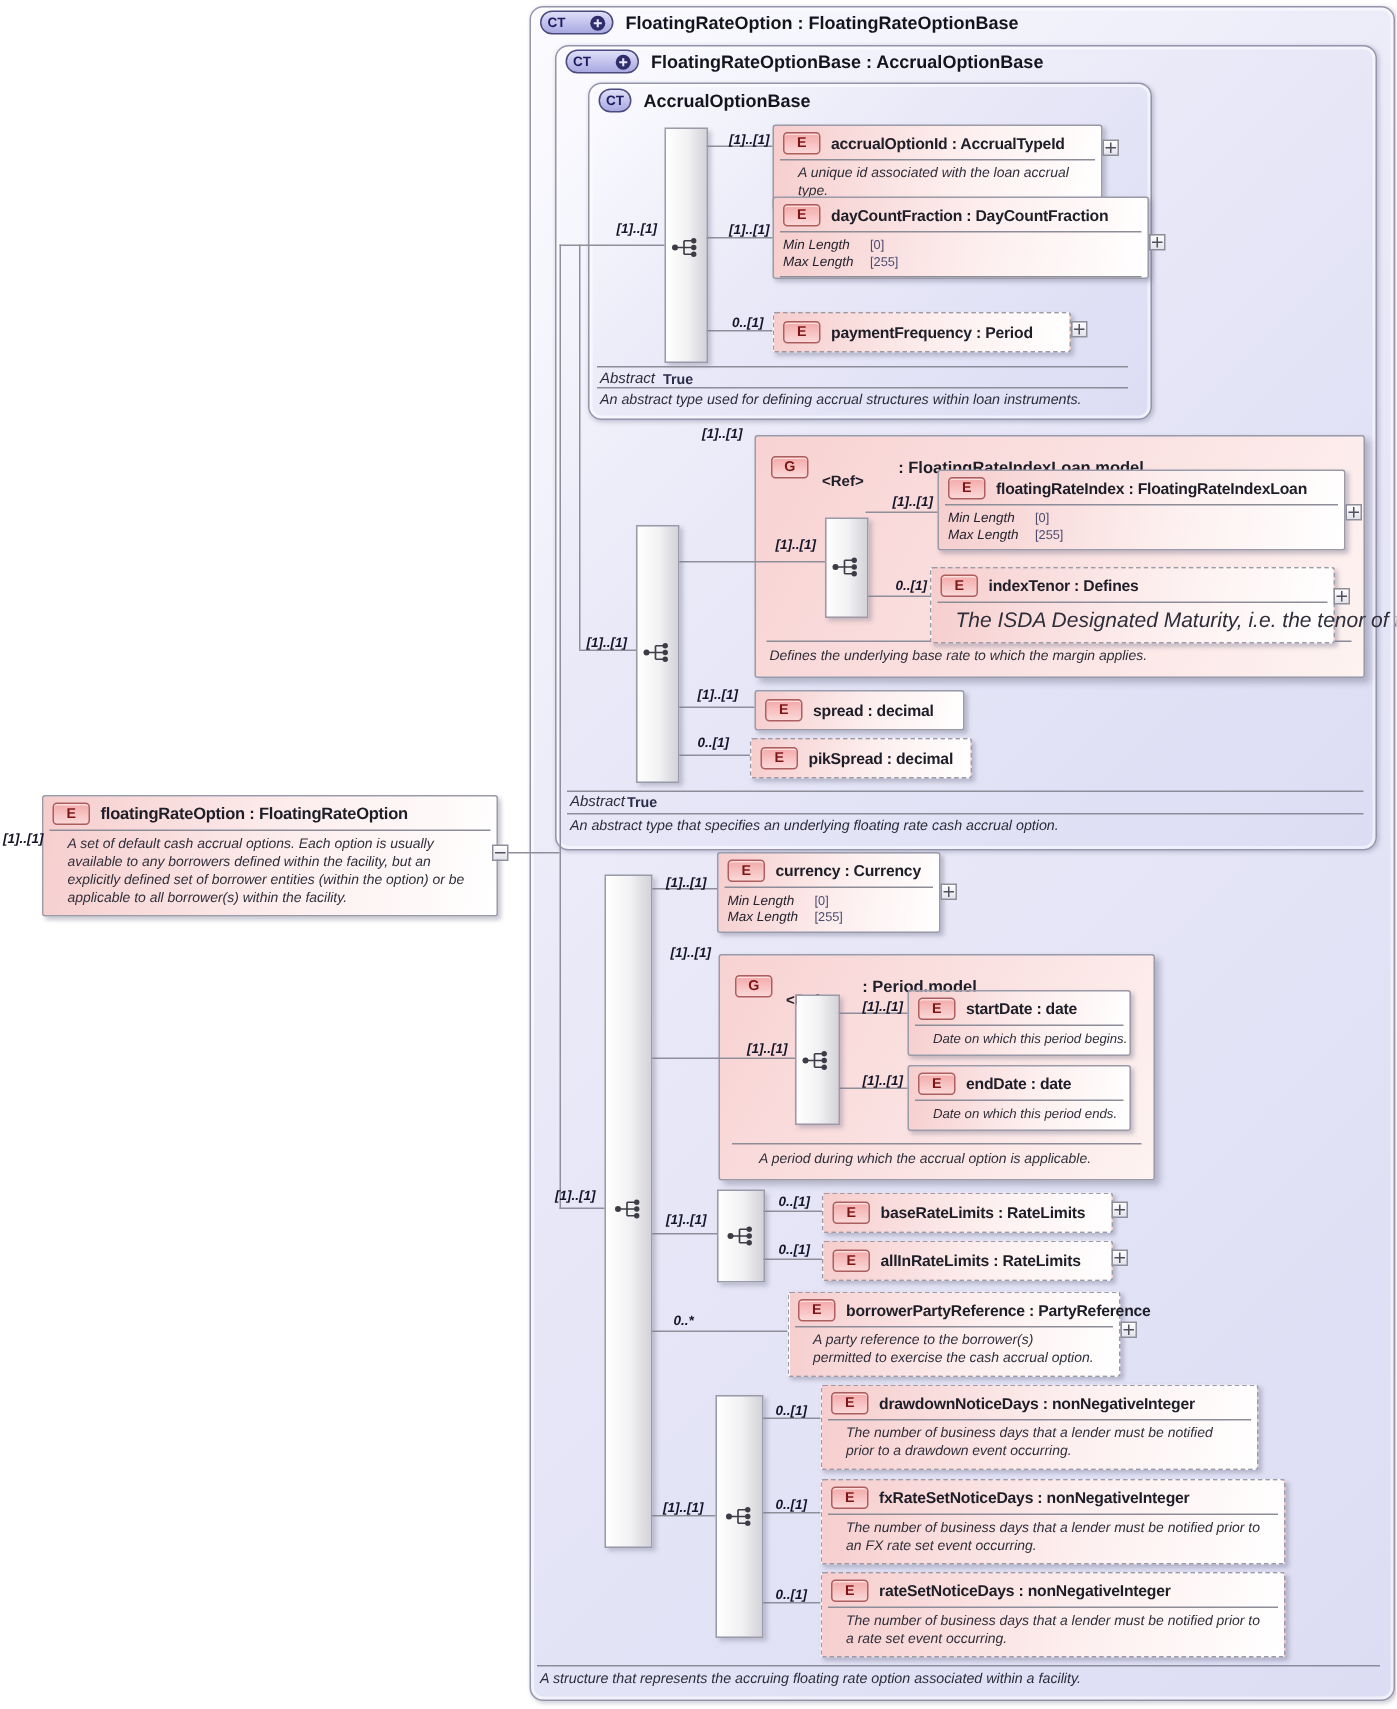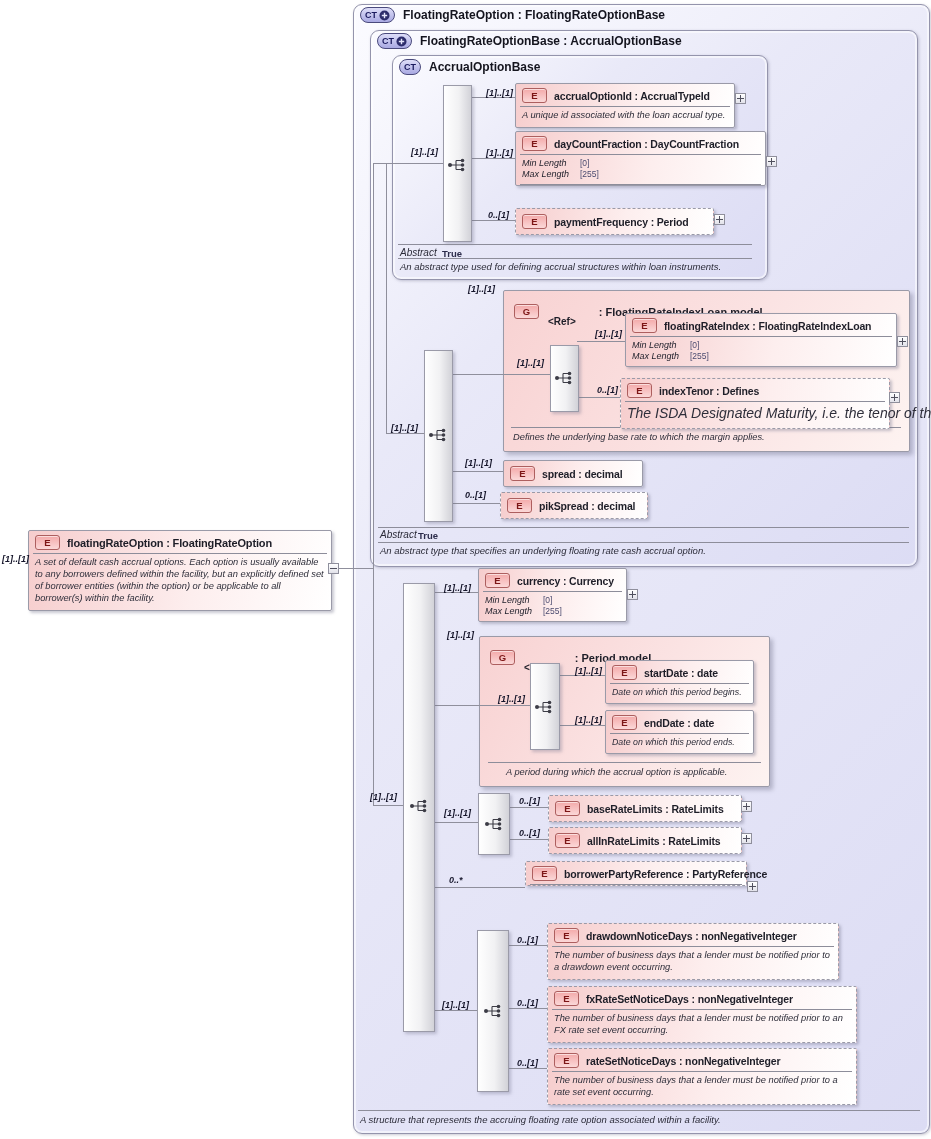--- a/index.html
+++ b/index.html
@@ -4,36 +4,36 @@
 <style>
   html,body{margin:0;padding:0;background:#fff;}
   #stage{position:relative;width:931px;height:1139px;background:#ffffff;overflow:hidden;
          font-family:"Liberation Sans",sans-serif;}
   
   .ctbox{position:absolute;border:1px solid #9494ac;border-radius:9px;
          background:linear-gradient(135deg,#fbfbff 0%,#e9e9f8 40%,#dededf5 100%);
          background:linear-gradient(135deg,#fbfbff 0%,#e9e9f8 40%,#dcdcf4 100%);
          box-shadow:1px 1px 3px rgba(100,100,130,.35), inset 0 0 0 2px rgba(255,255,255,.55);}
   .ct-head{position:absolute;display:flex;align-items:center;gap:8px;}
-  .ct-badge{display:inline-flex;align-items:center;gap:2px;padding:1px 4px;height:12px;
+  .ct-badge{display:inline-flex;align-items:center;gap:16px;padding:1px 4px;height:12px;
             border:1.5px solid #4a4a7c;border-radius:8px;color:#1b1b5e;
             background:linear-gradient(#dedef8,#a9a9e2);font-weight:bold;font-size:9px;}
   .ct-title{font-weight:bold;font-size:12px;color:#14141e;white-space:nowrap;}
   
   .el{position:absolute;border:1px solid #9a9aa8;border-radius:2px;
       background:linear-gradient(100deg,#f6cdcd 0%,#fdeeee 55%,#ffffff 100%);
       box-shadow:2px 2px 3px rgba(110,110,135,.38);}
   .el.dashed{border-style:dashed;}
   .el-head{display:flex;align-items:center;gap:7px;padding:4px 6px 3px;}
   .badge{flex:0 0 auto;width:23px;height:13px;display:inline-flex;align-items:center;justify-content:center;
          border:1px solid #ad5f5f;border-radius:3px;color:#7c1616;font-weight:bold;font-size:9.5px;
          background:linear-gradient(#f3a9a9,#fbd8d8);box-shadow:inset 0 1px 0 rgba(255,255,255,.6);}
   .el-title{font-weight:bold;font-size:10.5px;color:#1e1e28;white-space:nowrap;letter-spacing:-.15px;}
   .el-sep{height:1px;background:#8d8d9a;margin:0 4px;}
-  .el-desc{font-style:italic;font-size:9.3px;color:#2e2e3a;padding:3px 6px 5px;line-height:1.28;}
+  .el-desc{font-style:italic;font-size:9.3px;color:#2e2e3a;padding:3px 16px 5px;line-height:1.28;}
   .el-desc.nowrap{white-space:nowrap;font-size:14px;}
   .facets{padding:3px 6px 4px;}
   .facet{display:flex;line-height:1.2;}
   .f-label{font-style:italic;font-size:9px;color:#23232e;width:58px;}
   .f-val{font-size:8.5px;color:#4c4c70;}
   
   .gbox{position:absolute;border:1px solid #9a9aa8;border-radius:2px;
         background:linear-gradient(120deg,#f8d2d2 0%,#fbe3e3 55%,#fdf3f1 100%);
         box-shadow:3px 3px 4px rgba(105,105,130,.4);}
   .g-head{position:absolute;display:flex;align-items:center;gap:9px;}
@@ -339,20 +339,21 @@
       <span class="el-title">allInRateLimits : RateLimits</span>
       </div>
   </div>
 
   <div class="el dashed" style="left:525px;top:861px;width:220px;">
     <div class="el-head">
         <span class="badge">E</span>
       <span class="el-title">borrowerPartyReference : PartyReference</span>
       </div>
     <div class="el-sep"></div>
+    <div class="el-desc">A party reference to the borrower(s) permitted to exercise the cash accrual option.</div>
   </div>
 
   <div class="el dashed" style="left:547px;top:923px;width:290px;">
     <div class="el-head">
         <span class="badge">E</span>
       <span class="el-title">drawdownNoticeDays : nonNegativeInteger</span>
       </div>
     <div class="el-sep"></div>
     <div class="el-desc">The number of business days that a lender must be notified prior to a drawdown event occurring.</div>
   </div>

